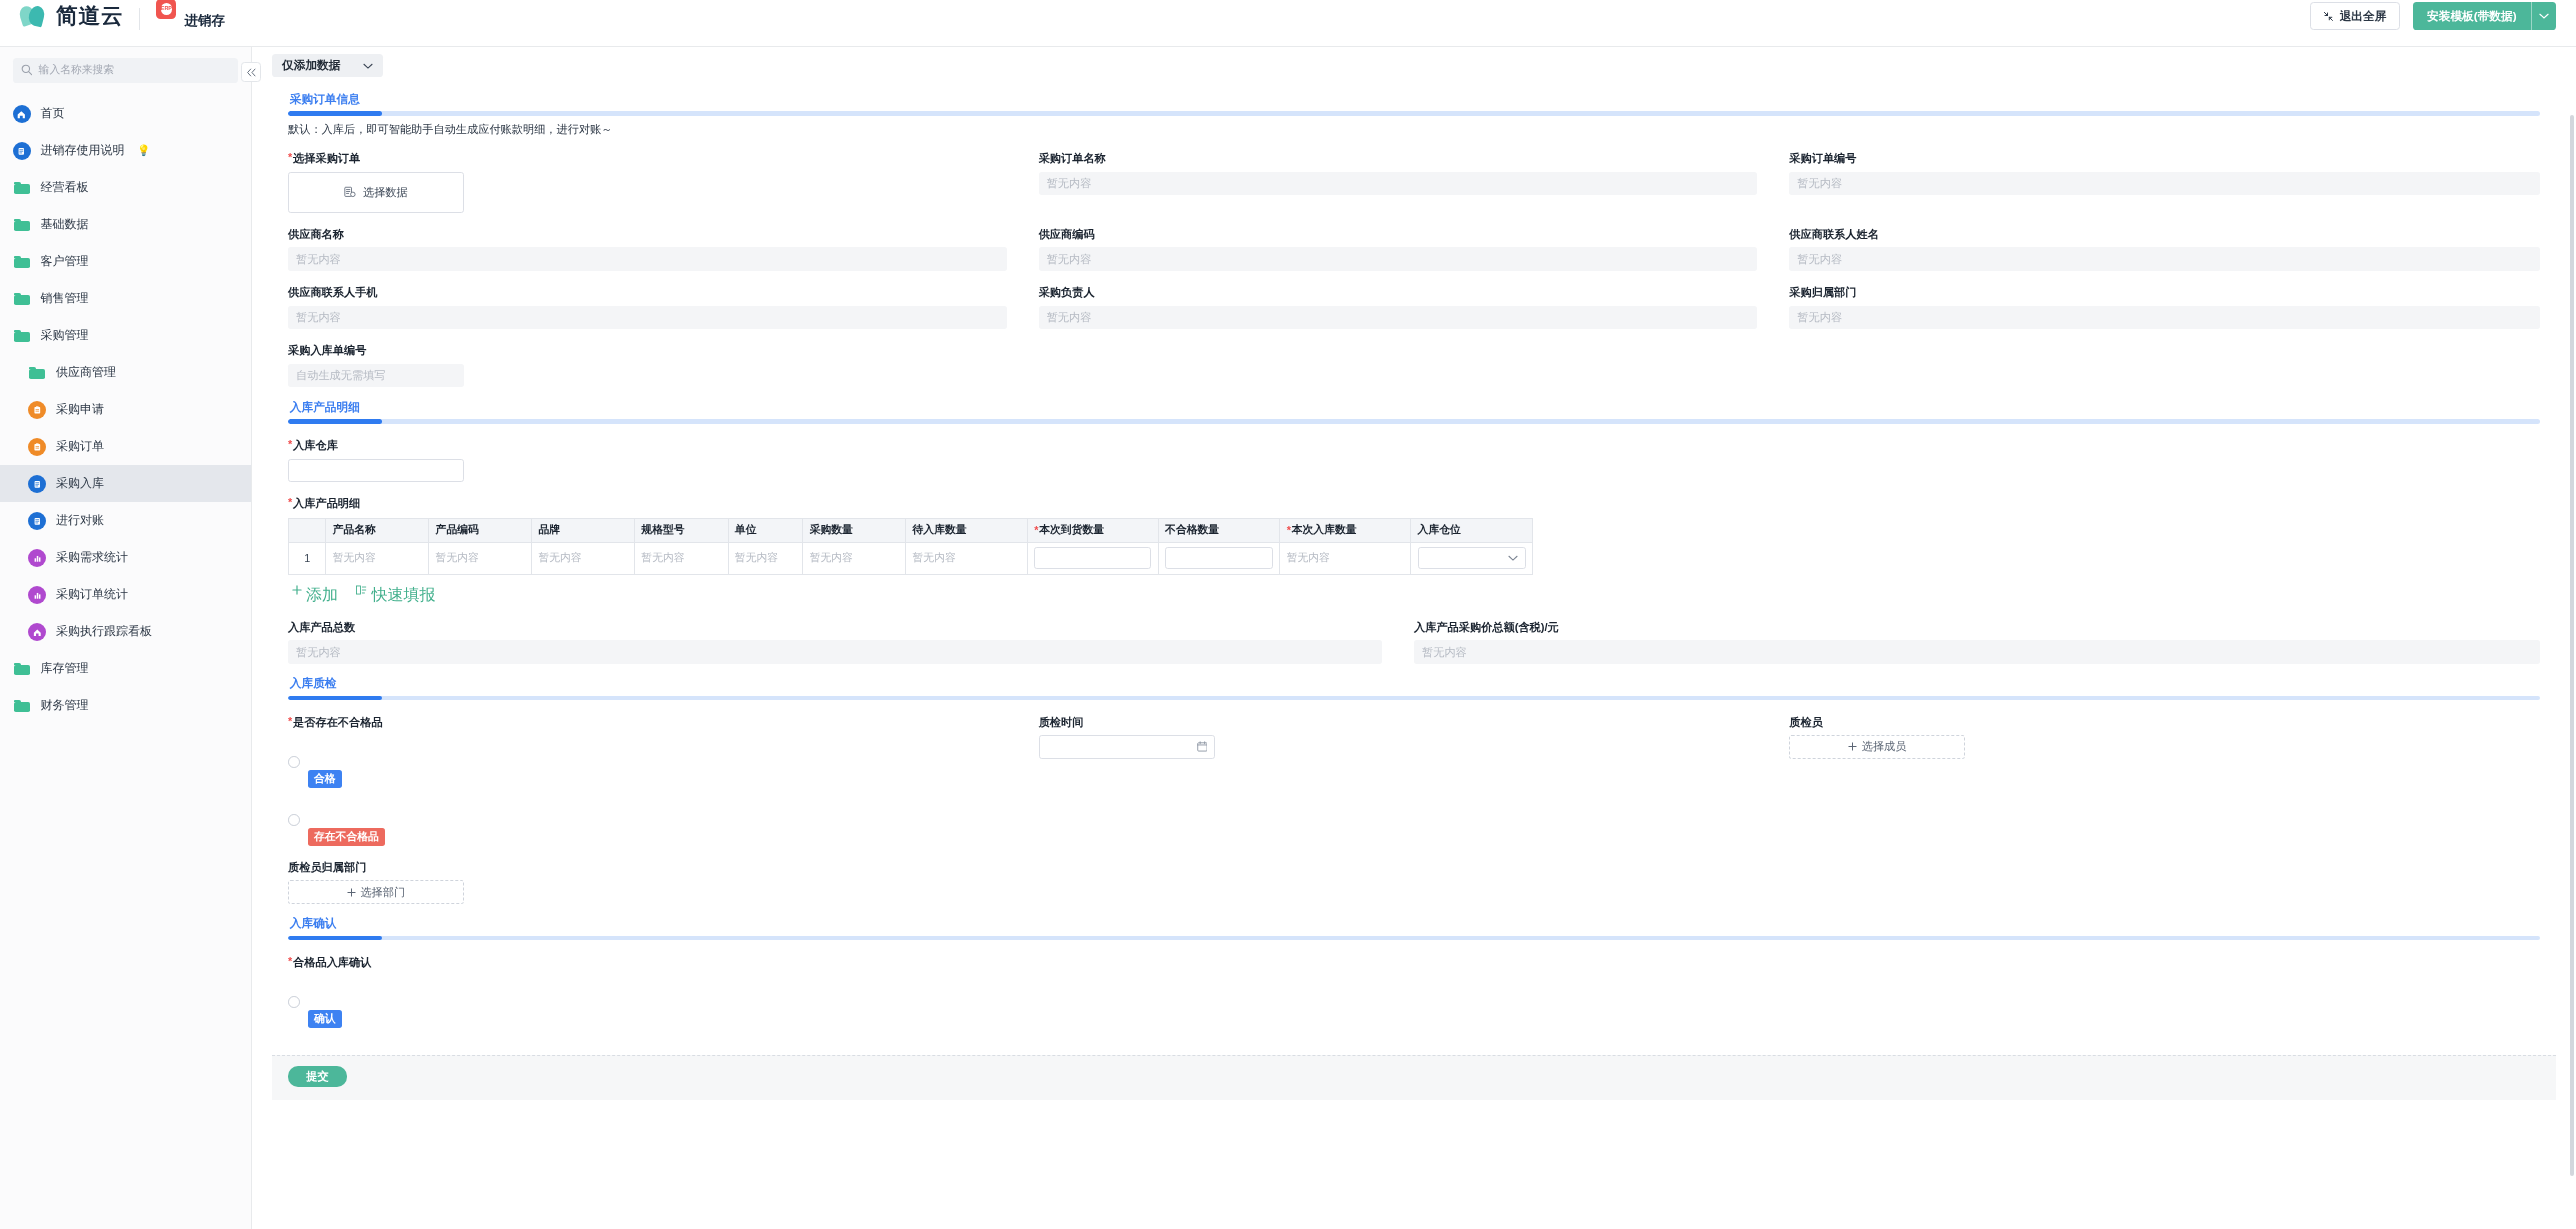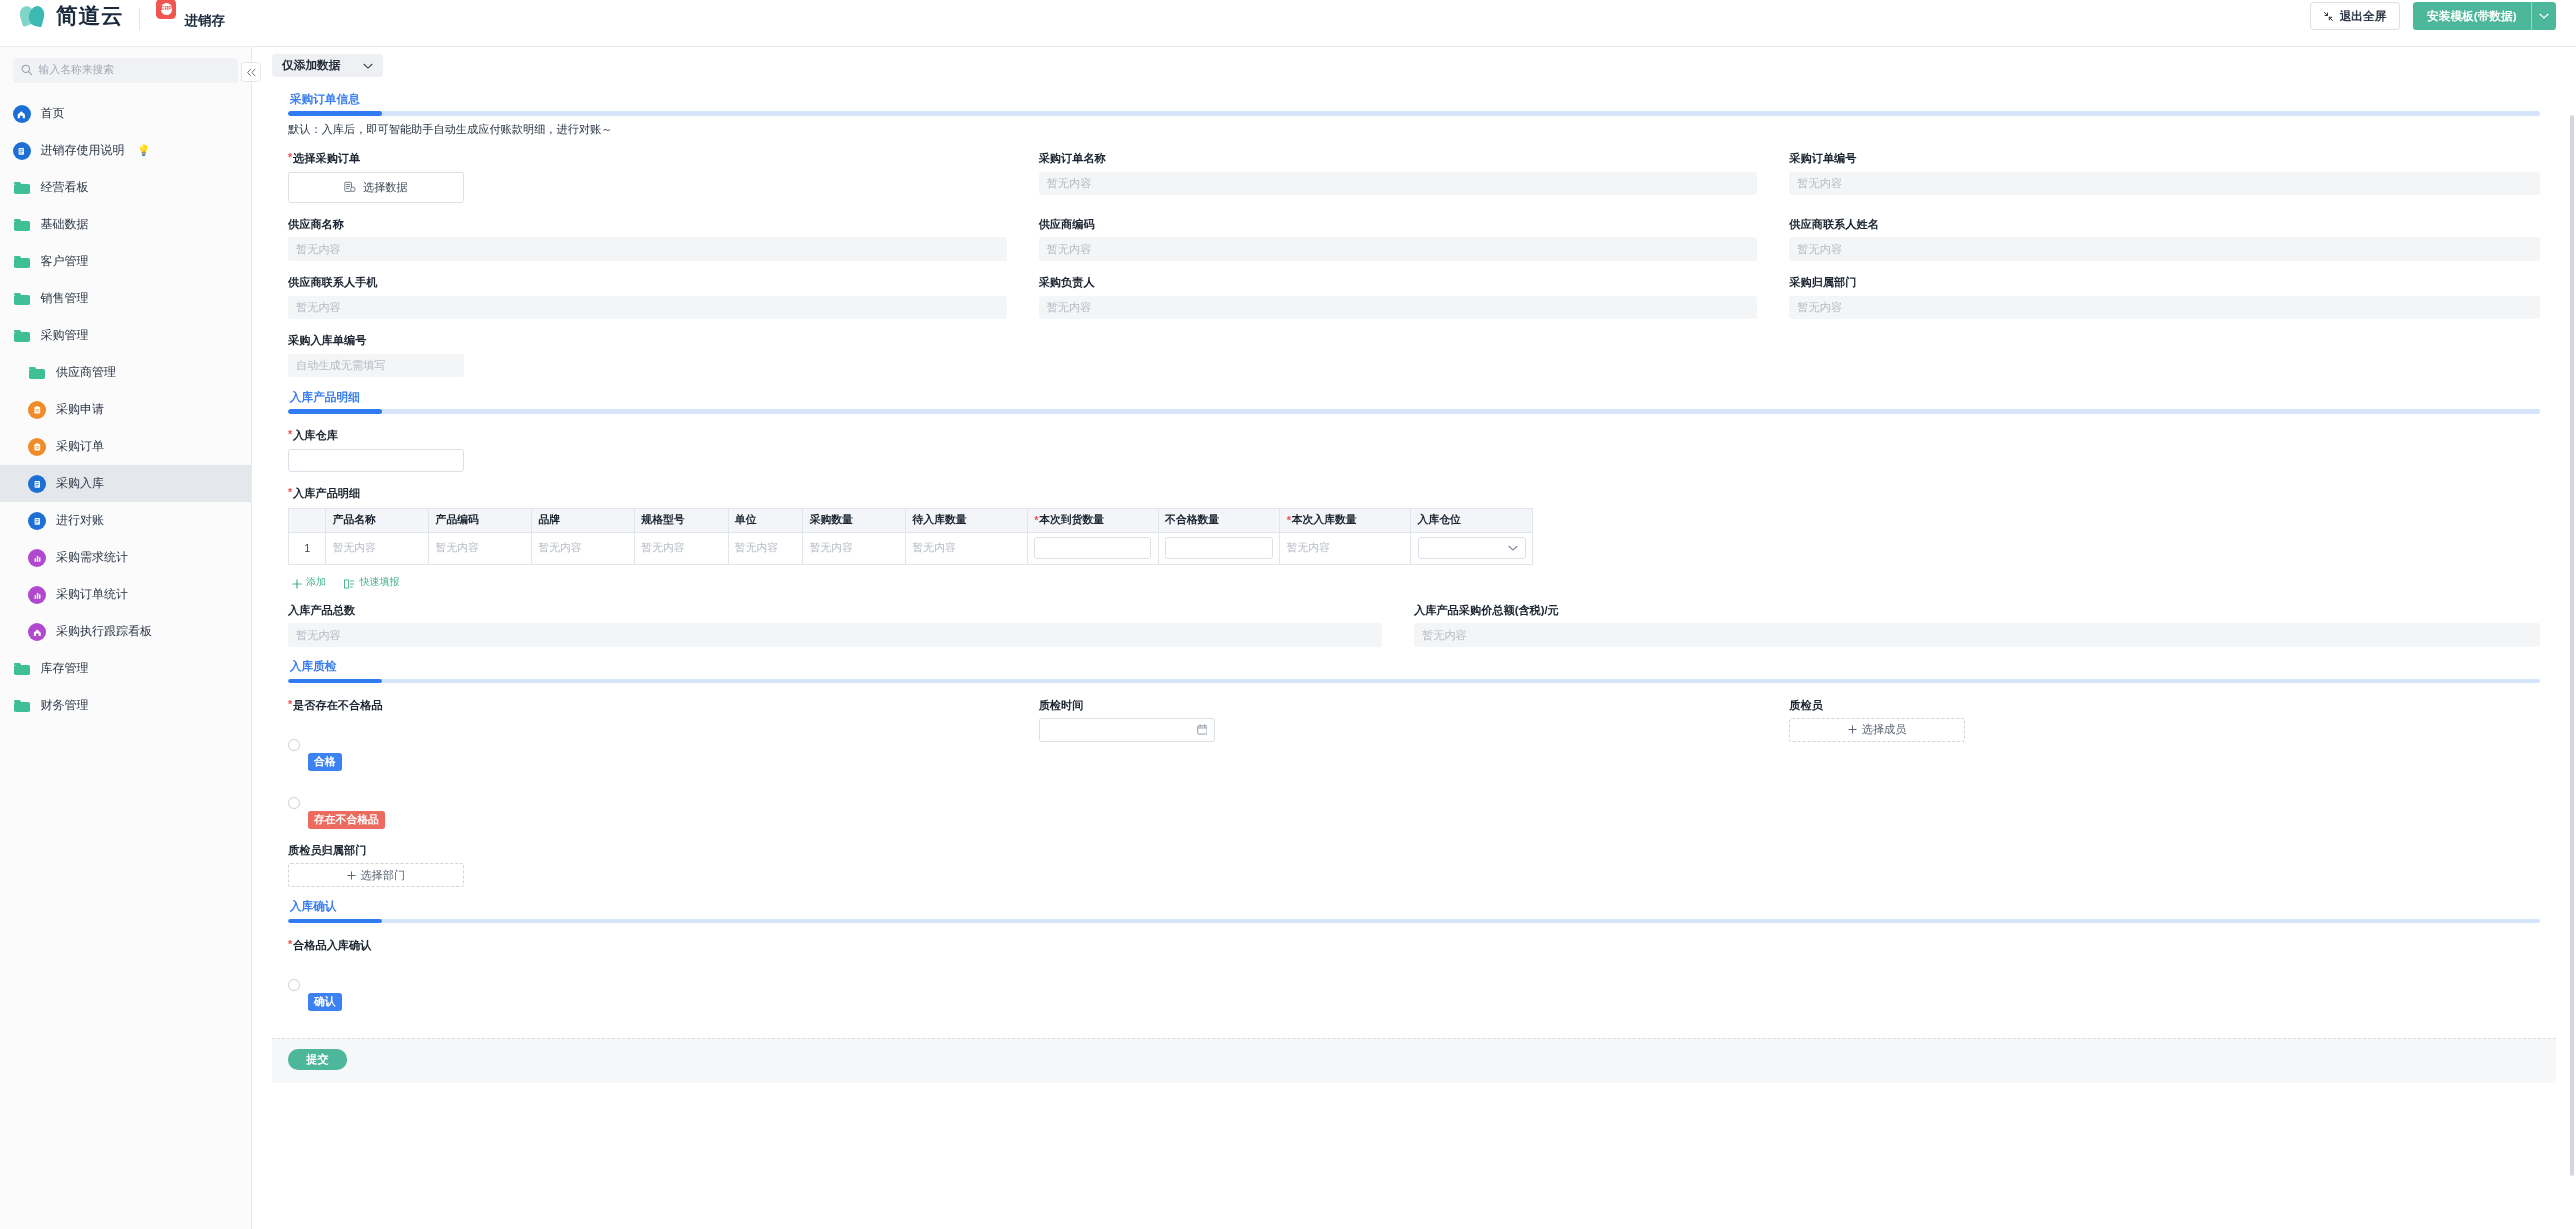--- a/index.html
+++ b/index.html
@@ -125,21 +125,21 @@
   .fld-ro {
     height: 23.4px; background: #f4f5f7; border-radius: 2.7px; display: flex; align-items: center;
     padding: 0 8px; font-size: 11.2px; color: #b5bac3;
   }
   .fld-ro.narrow { width: 176px; }
   .fld-input {
     height: 23.4px; background: #fff; border: 0.9px solid #dcdfe6; border-radius: 2.7px;
     width: 176px; cursor: text;
   }
   .fld-pick {
-    height: 31px; width: 176px; background: #fff; border: 0.9px solid #dcdfe6; border-radius: 2.7px;
+    height: 41px; width: 176px; background: #fff; border: 0.9px solid #dcdfe6; border-radius: 2.7px;
     display: flex; align-items: center; justify-content: center; gap: 7px;
     font-size: 11.2px; color: #3a4554; cursor: pointer;
   }
   .fld-date {
     height: 23.4px; width: 176px; background: #fff; border: 0.9px solid #dcdfe6; border-radius: 2.7px;
     display: flex; align-items: center; padding: 0 6.3px; cursor: pointer;
   }
   .fld-date .cal { margin-left: auto; color: #8b94a1; font-size: 10.8px; }
   .fld-dash {
     height: 23.4px; width: 176px; border: 0.9px dashed #cfd4dc; border-radius: 2.7px; background:#fff;
@@ -160,21 +160,21 @@
     padding: 0 6.3px; background: #fff; overflow: hidden; white-space: nowrap;
   }
   table.dt td.idx { text-align: center; color: #3a4554; font-size: 10.8px; }
   .cell-input { height: 21.6px; border: 0.9px solid #dcdfe6; border-radius: 2.7px; background:#fff; width: 100%; }
   .cell-select {
     height: 21.6px; border: 0.9px solid #dcdfe6; border-radius: 2.7px; background:#fff; width: 100%;
     display: flex; align-items: center; justify-content: flex-end; padding-right: 6.3px; color:#7c8593; font-size:10px;
     cursor: pointer;
   }
   .tbl-actions { display: flex; align-items: center; gap: 18px; margin-top: 10px; padding-left: 3.6px; }
-  .tbl-act { display: flex; align-items: flex-end; gap: 4.5px; color: #43b08d; font-size: 10px; cursor: pointer; }
+  .tbl-act { display: flex; align-items: flex-start; gap: 4.5px; color: #43b08d; font-size: 16px; cursor: pointer; }
 
   
   .row2 { display: flex; margin-top: 14.4px; }
   .col2 { width: 50%; padding-right: 32px; }
   .col2.last { padding-right: 0; }
 
   
   .radio-line { display: flex; align-items: center; gap: 8px; margin-top: 6.3px; }
   .radio-dot {
     width: 11.7px; height: 11.7px; border-radius: 50%; border: 0.9px solid #c9ced7; background: #fff;

